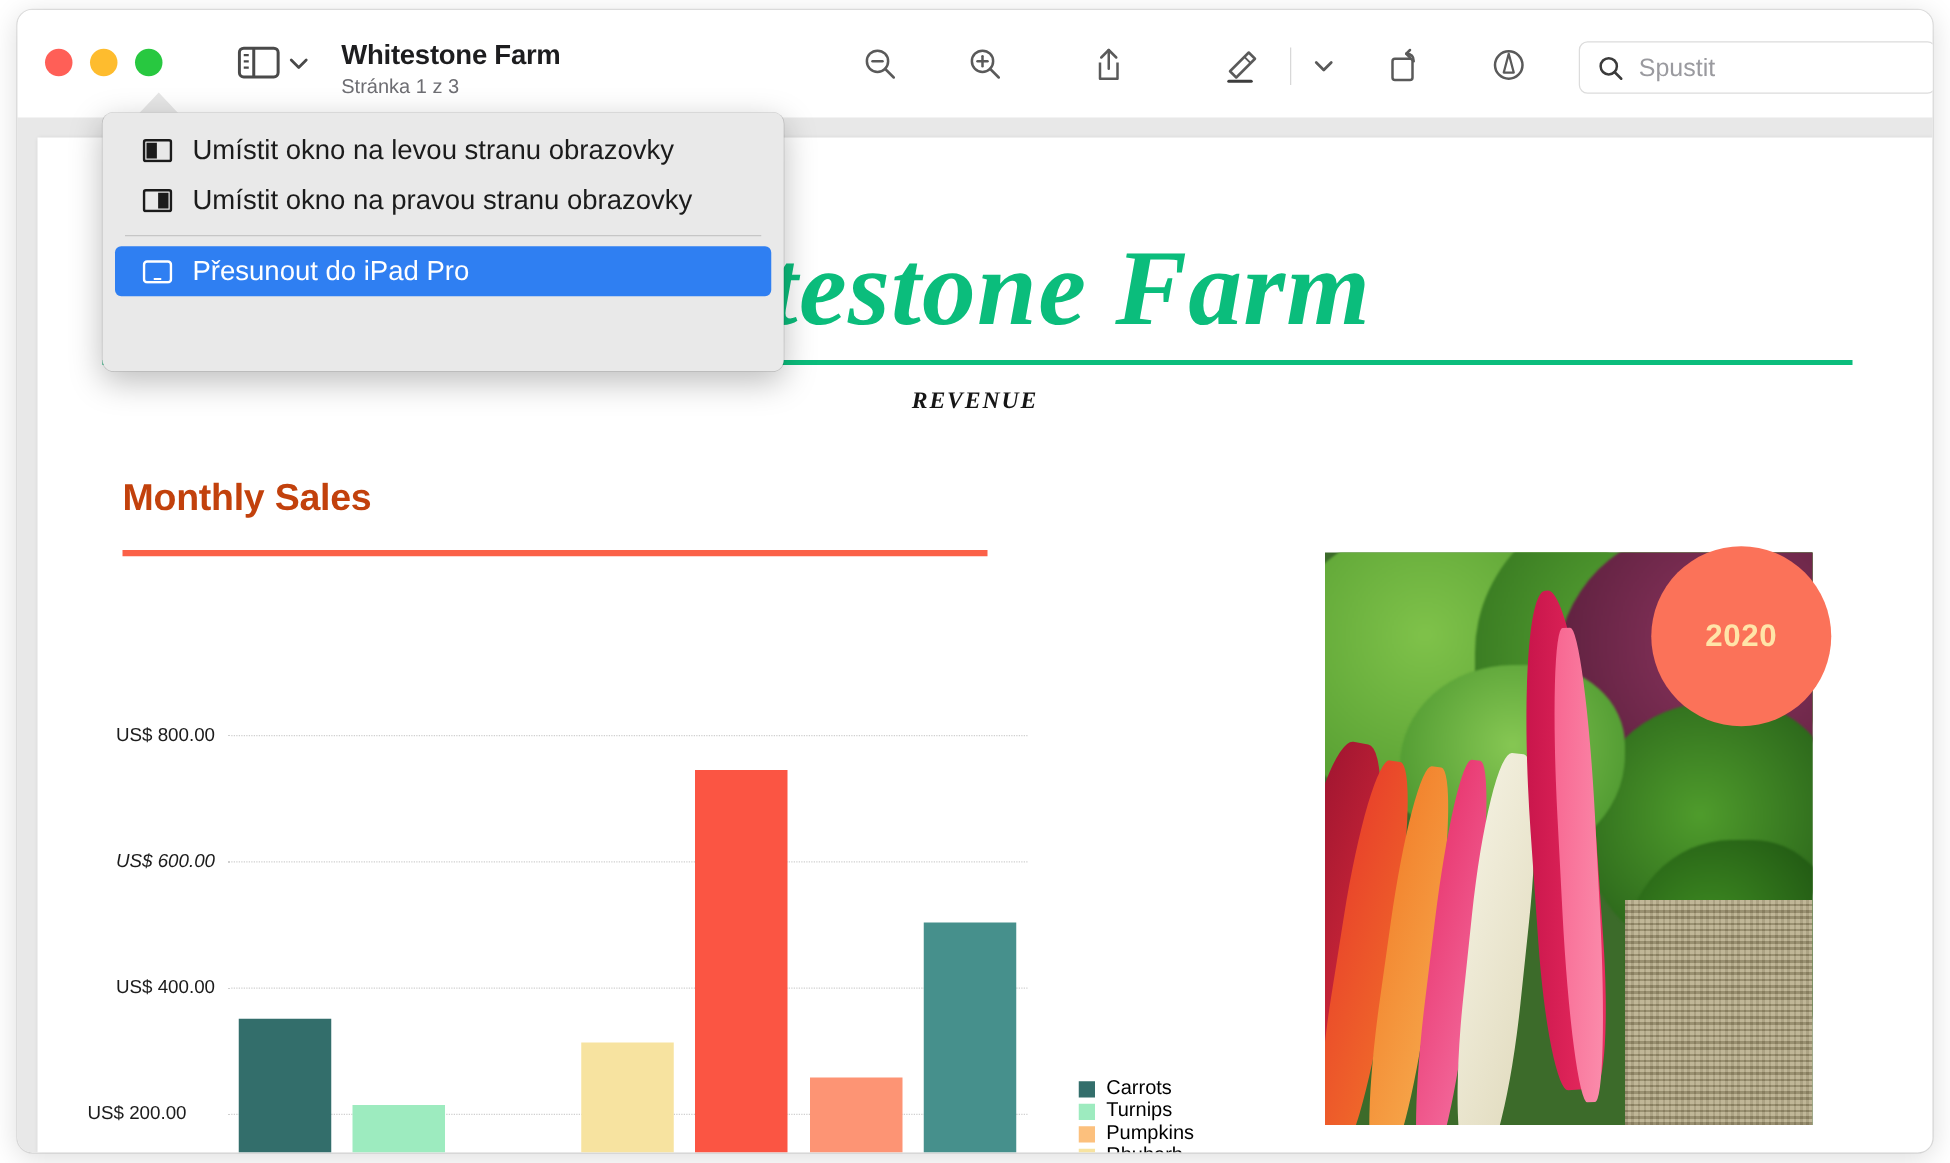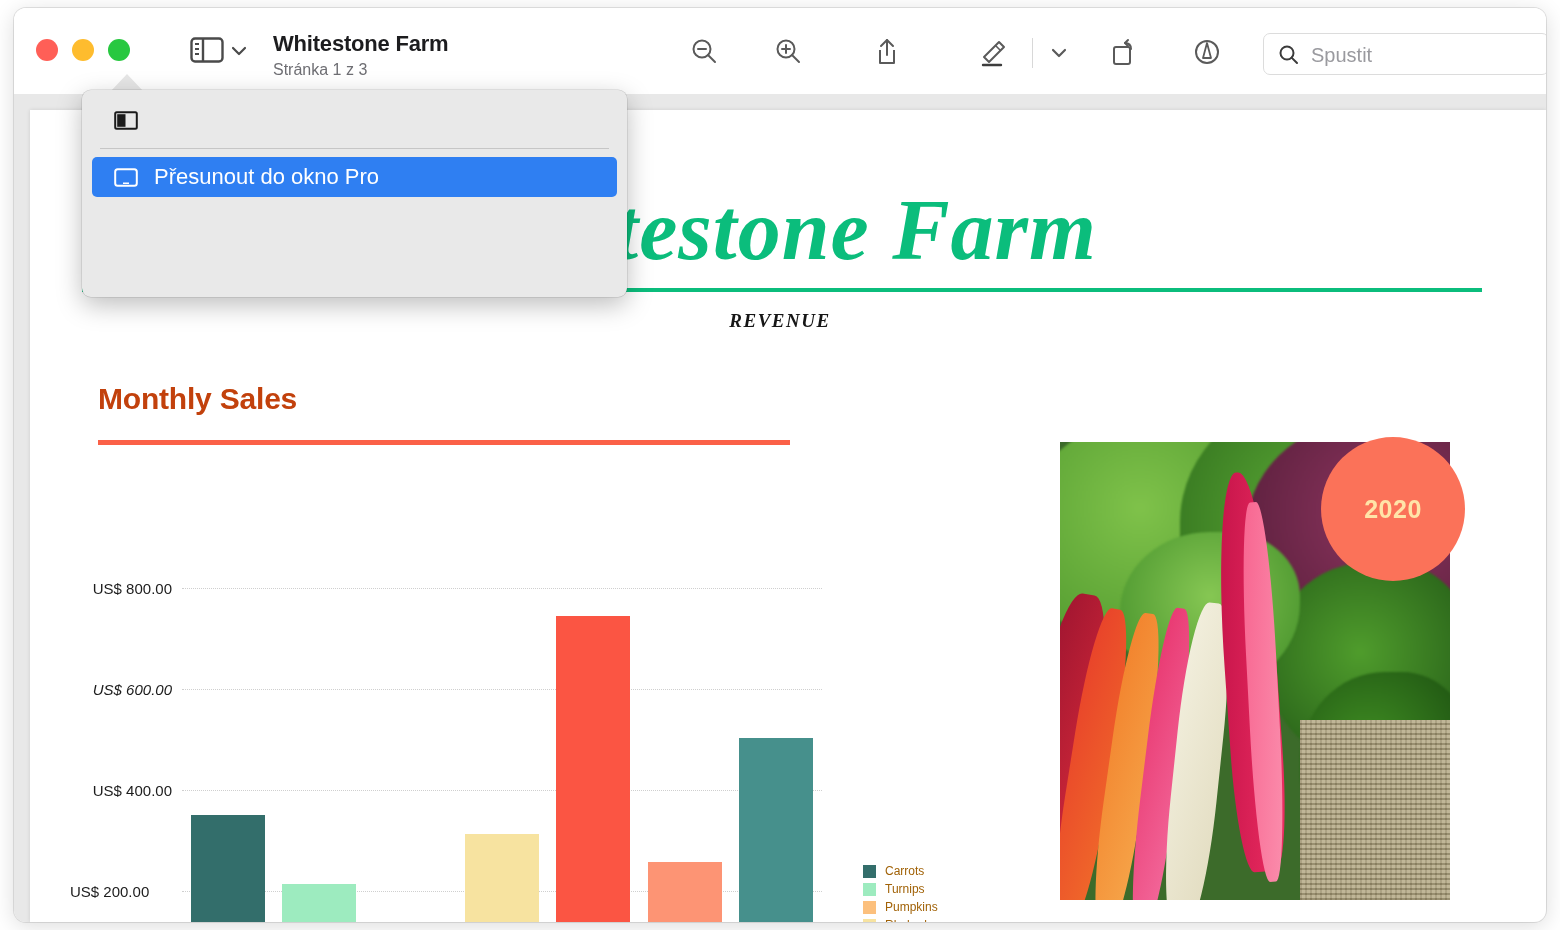--- a/index.html
+++ b/index.html
@@ -134,21 +134,21 @@
     width: 600px; height: 404px;
   }
   .bar {
     position: absolute; bottom: 0; width: 74px;
   }
 
   
   #legend { position: absolute; left: 833px; top: 752px; }
   .legend-row { display: flex; align-items: center; height: 18px; }
   .legend-swatch { width: 13px; height: 13px; margin-right: 9px; flex: none; }
-  .legend-label { font-size: 12px; color: #a16207; line-height: 18px; }
+  .legend-label { font-size: 16px; color: #000000; line-height: 18px; }
 
   
   #photo {
     position: absolute; left: 1030px; top: 332px;
     width: 390px; height: 458px;
     overflow: hidden;
     background: #3c6b2a;
   }
   .leaf {
     position: absolute; border-radius: 50% 40% 55% 45%;
@@ -370,26 +370,36 @@
 
   <div id="menu-arrow"></div>
   <div id="dropdown">
       <div class="menu-item">
         <span style="display: flex;">
           <svg width="24" height="19" viewBox="0 0 24 19" class="mi-icon">
             <rect x="1.2" y="1.2" width="21.6" height="16.6" rx="1.5" fill="none" stroke="#1b1b1b" stroke-width="2"></rect>
             <rect x="3.2" y="3.2" width="8.3" height="12.6" fill="#1b1b1b"></rect>
           </svg>
         </span>
+        <span class="menu-label">Umístit okno na levou stranu obrazovky</span>
+      </div>
+      <div class="menu-item">
+        <span style="display: flex;">
+          <svg width="24" height="19" viewBox="0 0 24 19" class="mi-icon">
+            <rect x="1.2" y="1.2" width="21.6" height="16.6" rx="1.5" fill="none" stroke="#1b1b1b" stroke-width="2"></rect>
+            <rect x="12.5" y="3.2" width="8.3" height="12.6" fill="#1b1b1b"></rect>
+          </svg>
+        </span>
+        <span class="menu-label">Umístit okno na pravou stranu obrazovky</span>
       </div>
       <div class="menu-sep"></div>
       <div class="menu-item selected">
         <span style="display: flex;">
           <svg width="24" height="19" viewBox="0 0 24 19" class="mi-icon">
             <rect x="1.2" y="1.2" width="21.6" height="16.6" rx="2.5" fill="none" stroke="#ffffff" stroke-width="2"></rect>
             <line x1="9" y1="15.2" x2="15" y2="15.2" stroke="#ffffff" stroke-width="1.6"></line>
           </svg>
         </span>
-        <span class="menu-label">Přesunout do okno Pro</span>
+        <span class="menu-label">Přesunout do iPad Pro</span>
       </div>
     </div>
 
 </div>
 
 </body></html>

